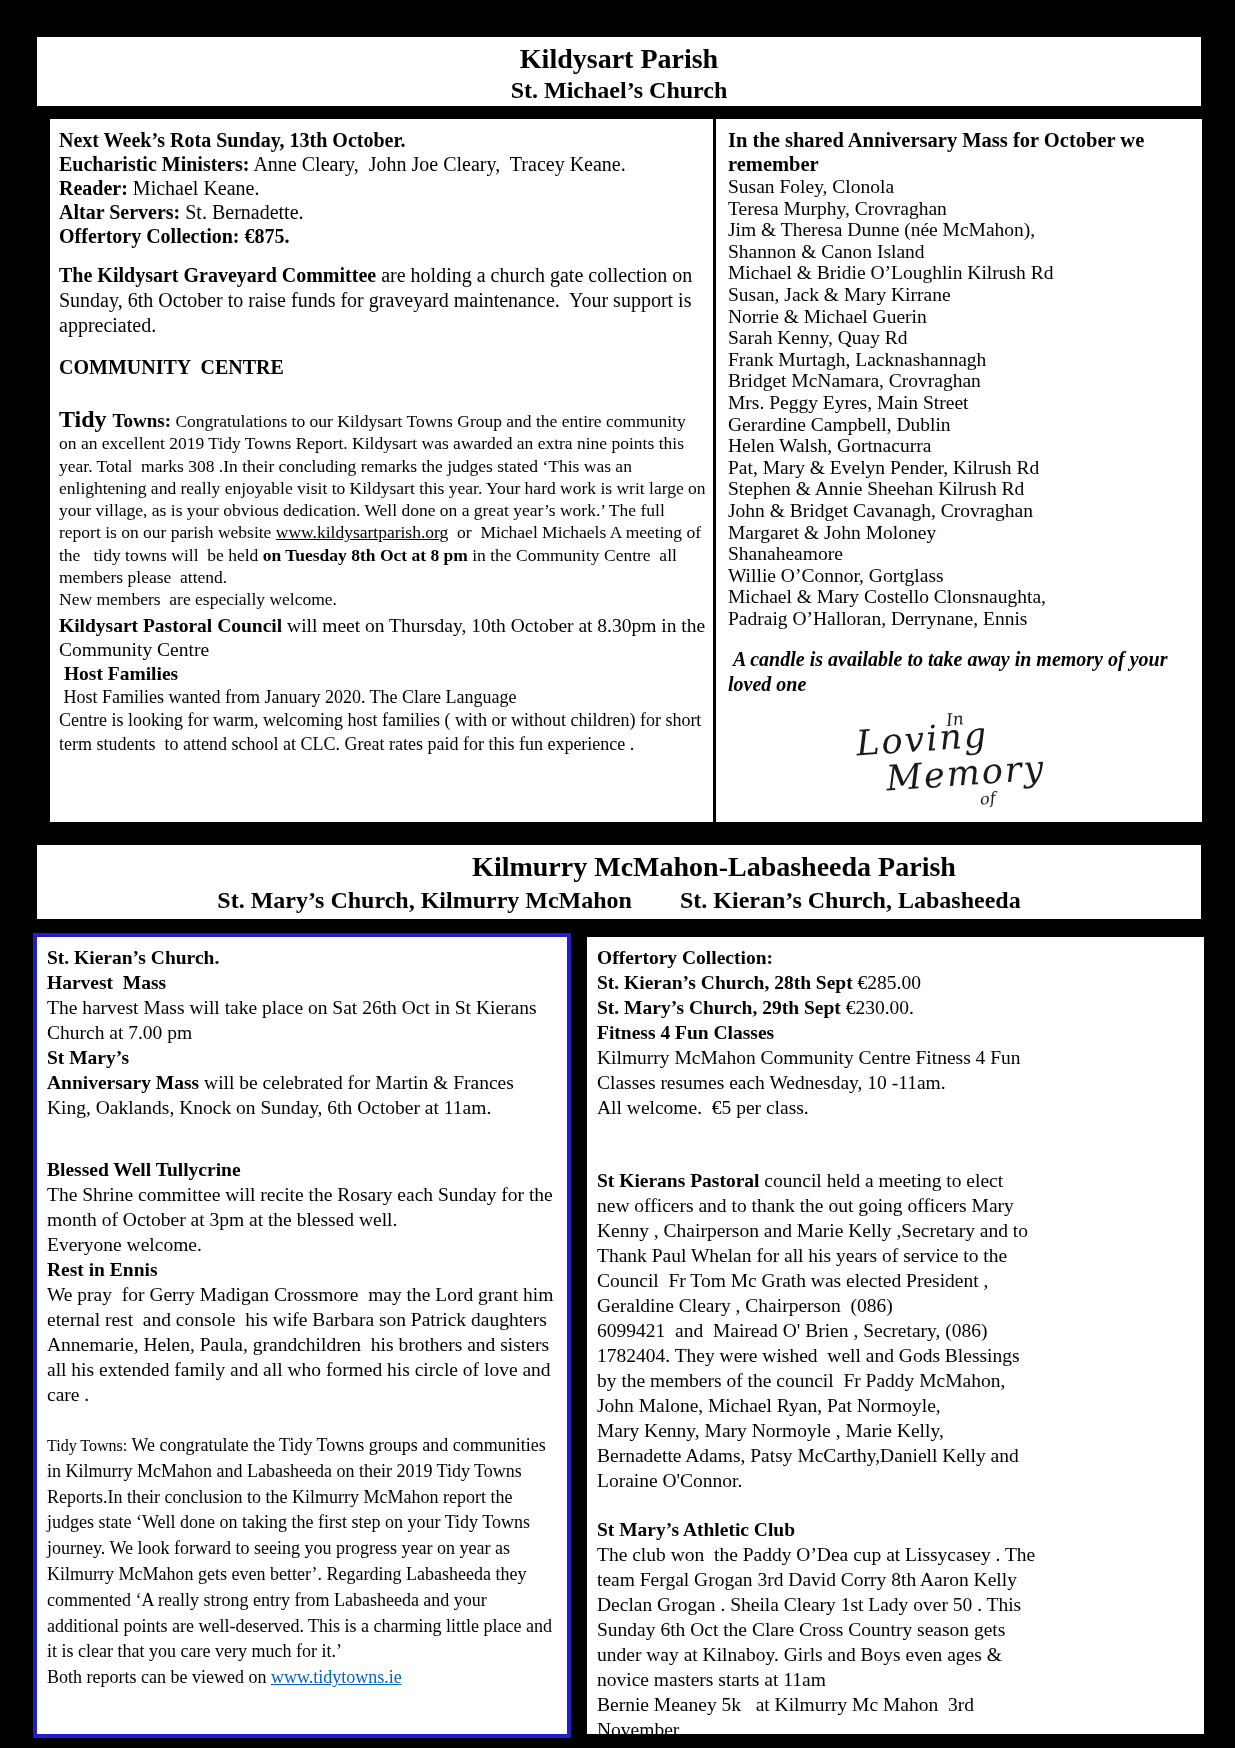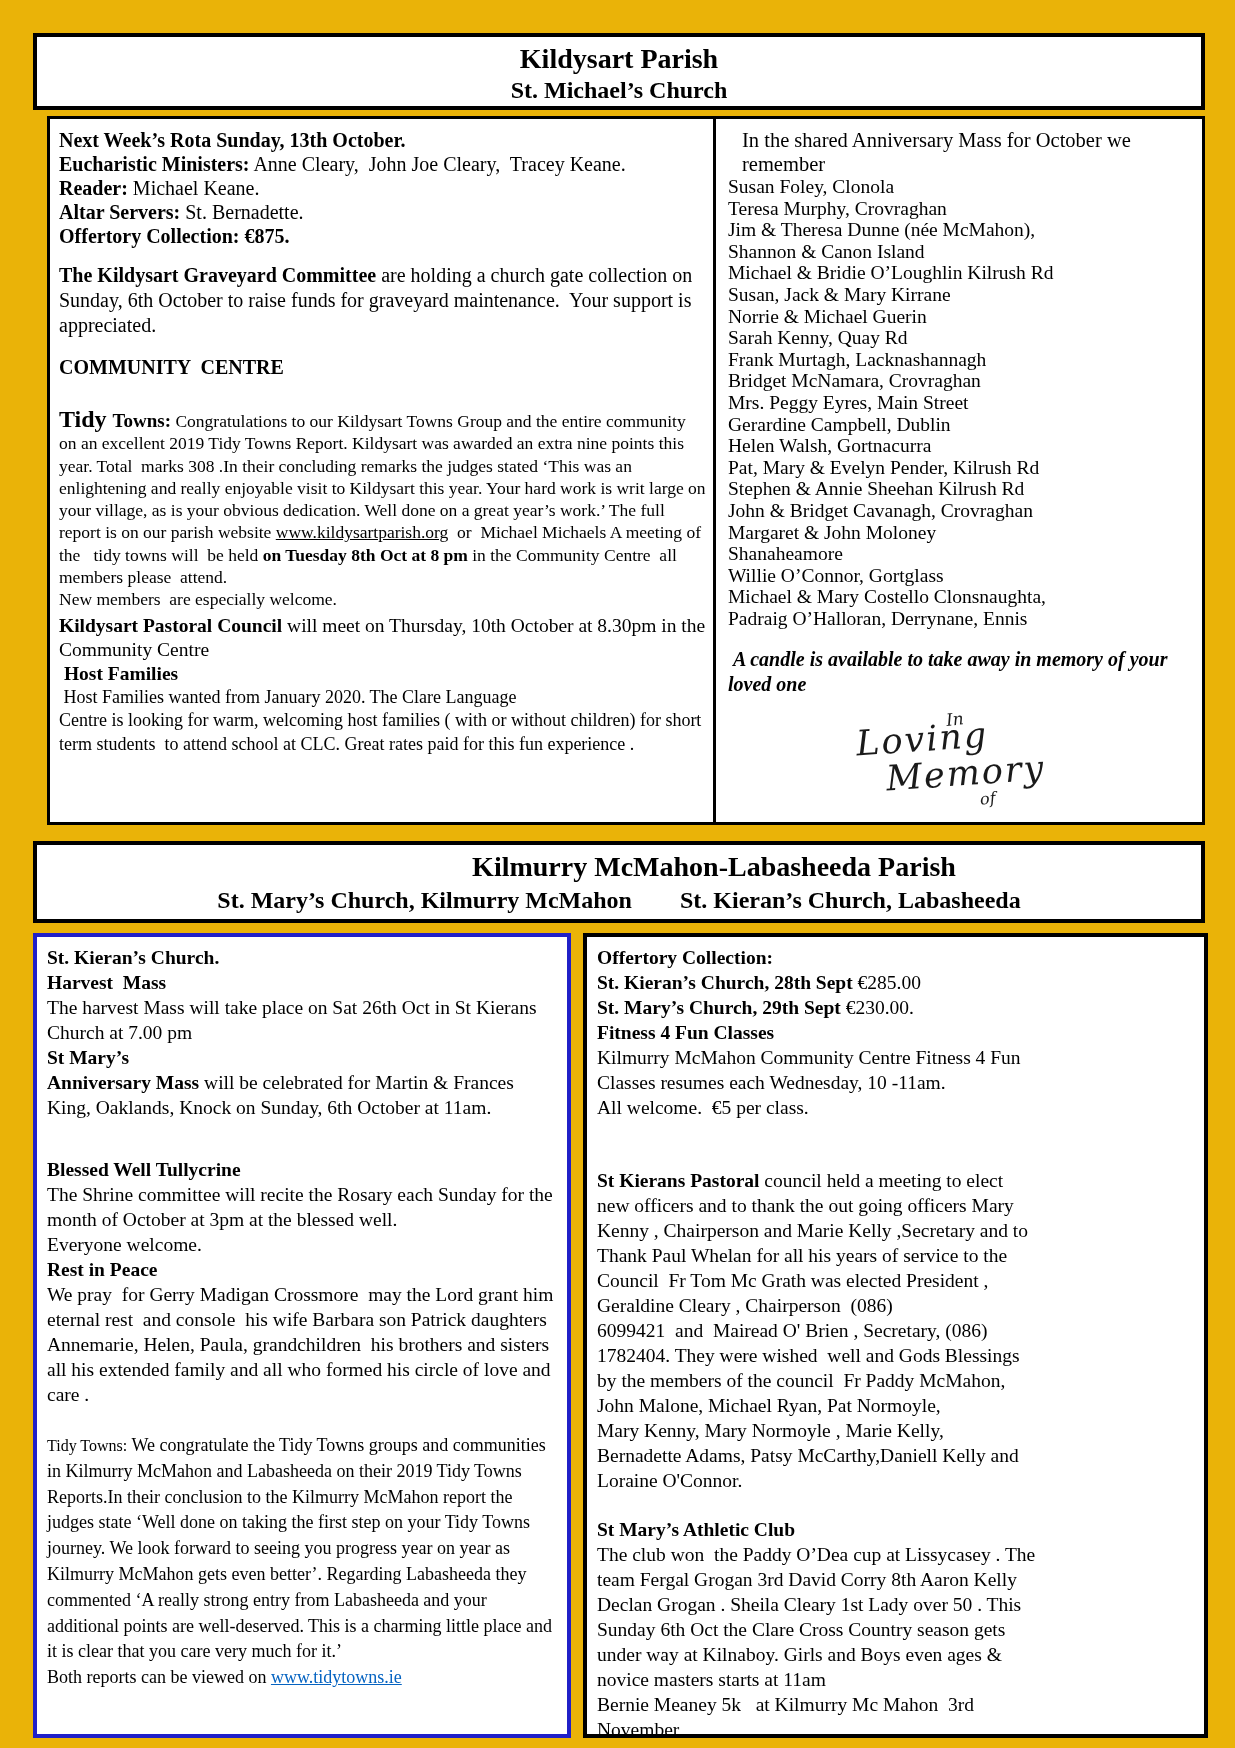--- a/index.html
+++ b/index.html
@@ -1,16 +1,16 @@
 <!DOCTYPE html>
 <html><head>
 <meta charset="utf-8">
 <style>
   html,body { margin:0; padding:0; background:#ffffff; }
-  .page { position:relative; width:1235px; height:1748px; background:#eab308; color:#000;
+  .page { position:relative; width:1235px; height:1748px; background:#000000; color:#000;
           font-family:"Liberation Serif","DejaVu Serif",serif; overflow:hidden; }
   .box { position:absolute; background:#fff; border:3px solid #000; box-sizing:border-box; }
   p { margin:0; }
   .b { font-weight:bold; }
   .pw { white-space:pre-wrap; }
 
   #hdr1 { left:33px; top:33px; width:1172px; height:77px; border-width:4px; text-align:center; }
   .hdr1-title { font-size:28px; font-weight:bold; line-height:34px; margin-top:5px; }
   .hdr1-sub   { font-size:24px; font-weight:bold; line-height:28px; }
 
@@ -22,21 +22,21 @@
   .tidy1 { font-size:17.5px; line-height:22.3px; margin-top:28px; }
   .tidy1 .lead-big { font-size:24px; font-weight:bold; }
   .tidy1 .lead { font-size:19px; font-weight:bold; }
   .past { font-size:19.5px; line-height:24px; margin-top:3px; }
   .host-title { font-size:19.5px; font-weight:bold; line-height:24px; }
   .host-text { font-size:18px; line-height:23.5px; }
   .link-black { color:#000; text-decoration:underline; cursor:pointer; }
   .link-blue  { color:#0563c1; text-decoration:underline; cursor:pointer; }
 
   #tr { left:713px; top:116px; width:492px; height:709px; padding:9px 8px 0 12px; }
-  .ann-title { font-size:20.5px; font-weight:normal; line-height:24px;margin-left:14px; }
+  .ann-title { font-size:20.5px; font-weight:bold; line-height:24px; }
   .ann-name { font-size:19.5px; line-height:21.6px; }
   .candle { font-size:20px; font-weight:bold; font-style:italic; line-height:25px; margin-top:18px; }
   .mem { position:relative; height:88px; margin-top:16px; font-style:italic;
          font-family:"DejaVu Serif",serif; color:#1a1a1a; }
   .mem span { position:absolute; white-space:nowrap; }
   .mem .in     { left:218px; top:-4px; font-size:17px; transform:rotate(-6deg); }
   .mem .loving { left:128px; top:6px;  font-size:35px; transform:rotate(-4deg); letter-spacing:2px; }
   .mem .memory { left:158px; top:40px; font-size:35px; transform:rotate(-4deg); letter-spacing:2px; }
   .mem .of     { left:252px; top:76px; font-size:16px; transform:rotate(-6deg); }
 
@@ -129,21 +129,21 @@
 
   <div class="box" id="bl">
     <p class="bl-h pw">St. Kieran’s Church.</p>
     <p class="bl-h pw">Harvest  Mass</p>
     <p class="bl-body pw">The harvest Mass will take place on Sat 26th Oct in St Kierans Church at 7.00 pm</p>
     <p class="bl-h pw">St Mary’s</p>
     <p class="bl-body pw"><b>Anniversary Mass</b><span> will be celebrated for Martin &amp; Frances King, Oaklands, Knock on Sunday, 6th October at 11am.</span></p>
     <p class="bl-h mt25 pw">Blessed Well Tullycrine</p>
     <p class="bl-body pw">The Shrine committee will recite the Rosary each Sunday for the month of October at 3pm at the blessed well.</p>
     <p class="bl-body pw">Everyone welcome.</p>
-    <p class="bl-h pw">Rest in Peace</p>
+    <p class="bl-h pw">Rest in Ennis</p>
     <p class="bl-body pw">We pray  for Gerry Madigan Crossmore  may the Lord grant him eternal rest  and console  his wife Barbara son Patrick daughters Annemarie, Helen, Paula, grandchildren  his brothers and sisters  all his extended family and all who formed his circle of love and care .</p>
     <p class="bl-small pw"><span class="lead">Tidy Towns:</span><span> We congratulate the Tidy Towns groups and communities in Kilmurry McMahon and Labasheeda on their 2019 Tidy Towns Reports.In their conclusion to the Kilmurry McMahon report the judges state ‘Well done on taking the first step on your Tidy Towns journey. We look forward to seeing you progress year on year as Kilmurry McMahon gets even better’. Regarding Labasheeda they commented ‘A really strong entry from Labasheeda and your additional points are well-deserved. This is a charming little place and it is clear that you care very much for it.’
 Both reports can be viewed on </span><a class="link-blue">www.tidytowns.ie</a></p>
   </div>
 
   <div class="box" id="br">
     <p class="br-h pw">Offertory Collection:</p>
     <p class="br-body pw"><b>St. Kieran’s Church, 28th Sept</b><span> €285.00</span></p>
     <p class="br-body pw"><b>St. Mary’s Church, 29th Sept</b><span> €230.00.</span></p>
     <p class="br-h pw">Fitness 4 Fun Classes</p>

